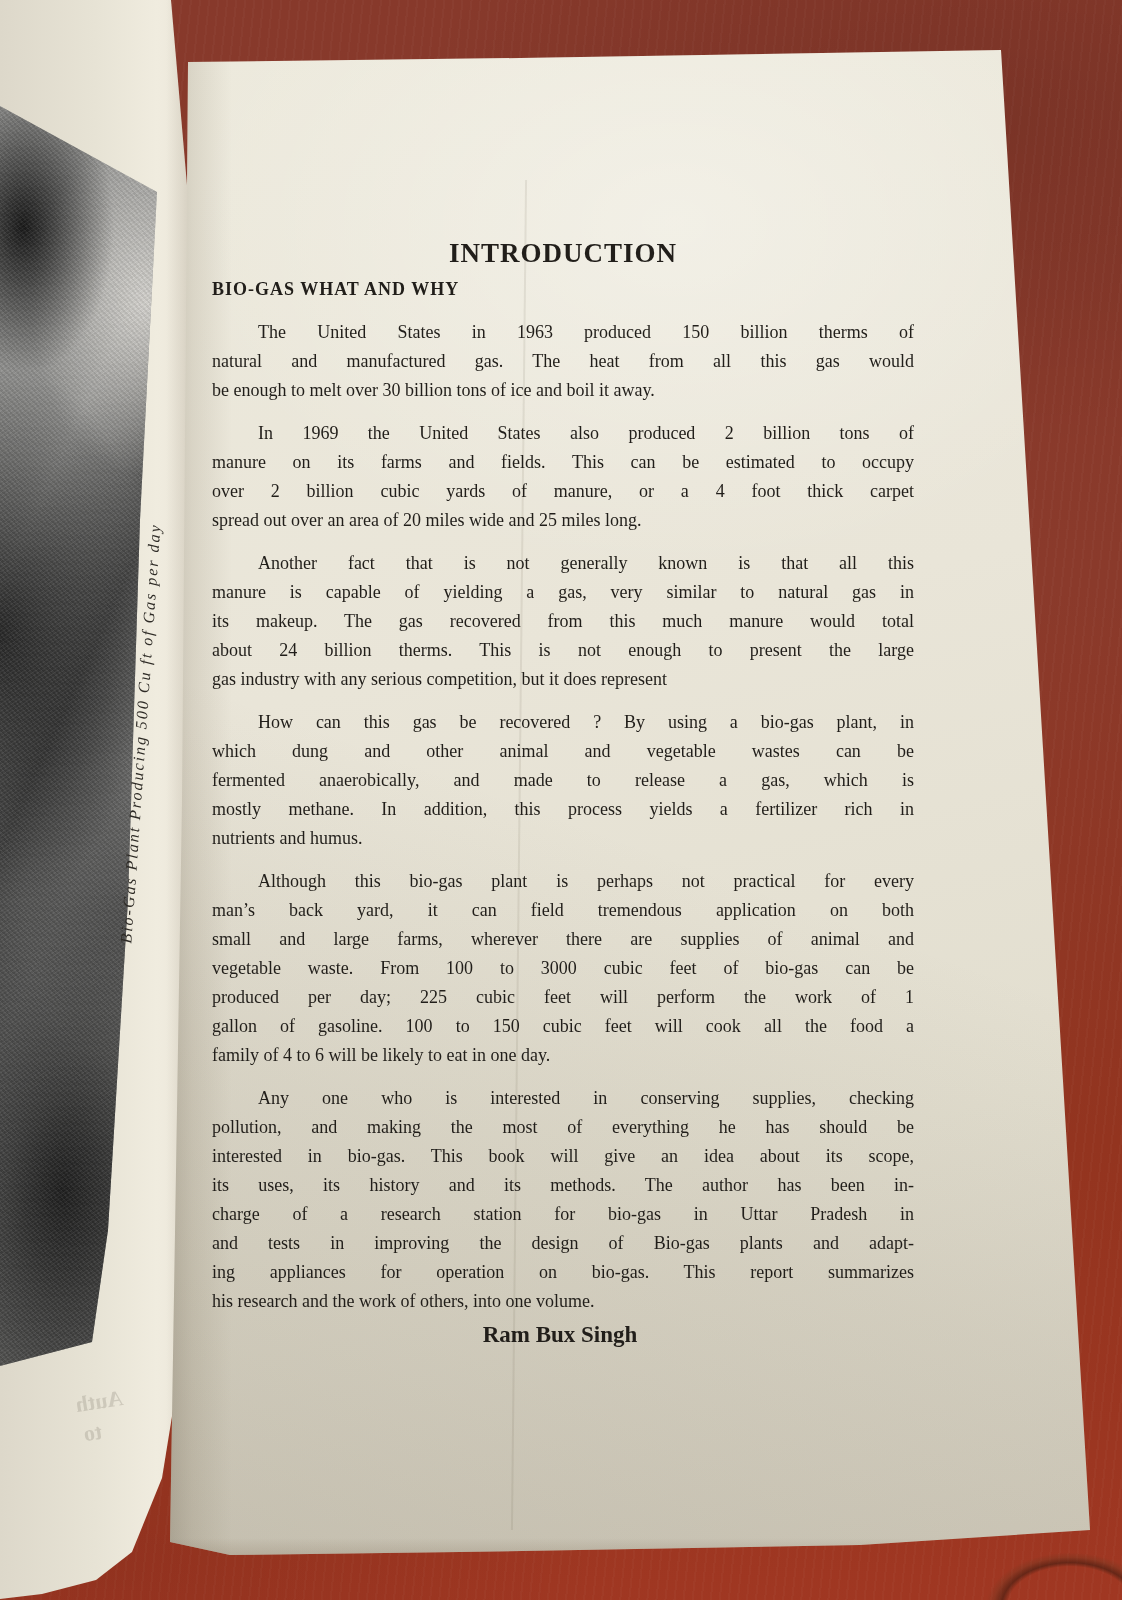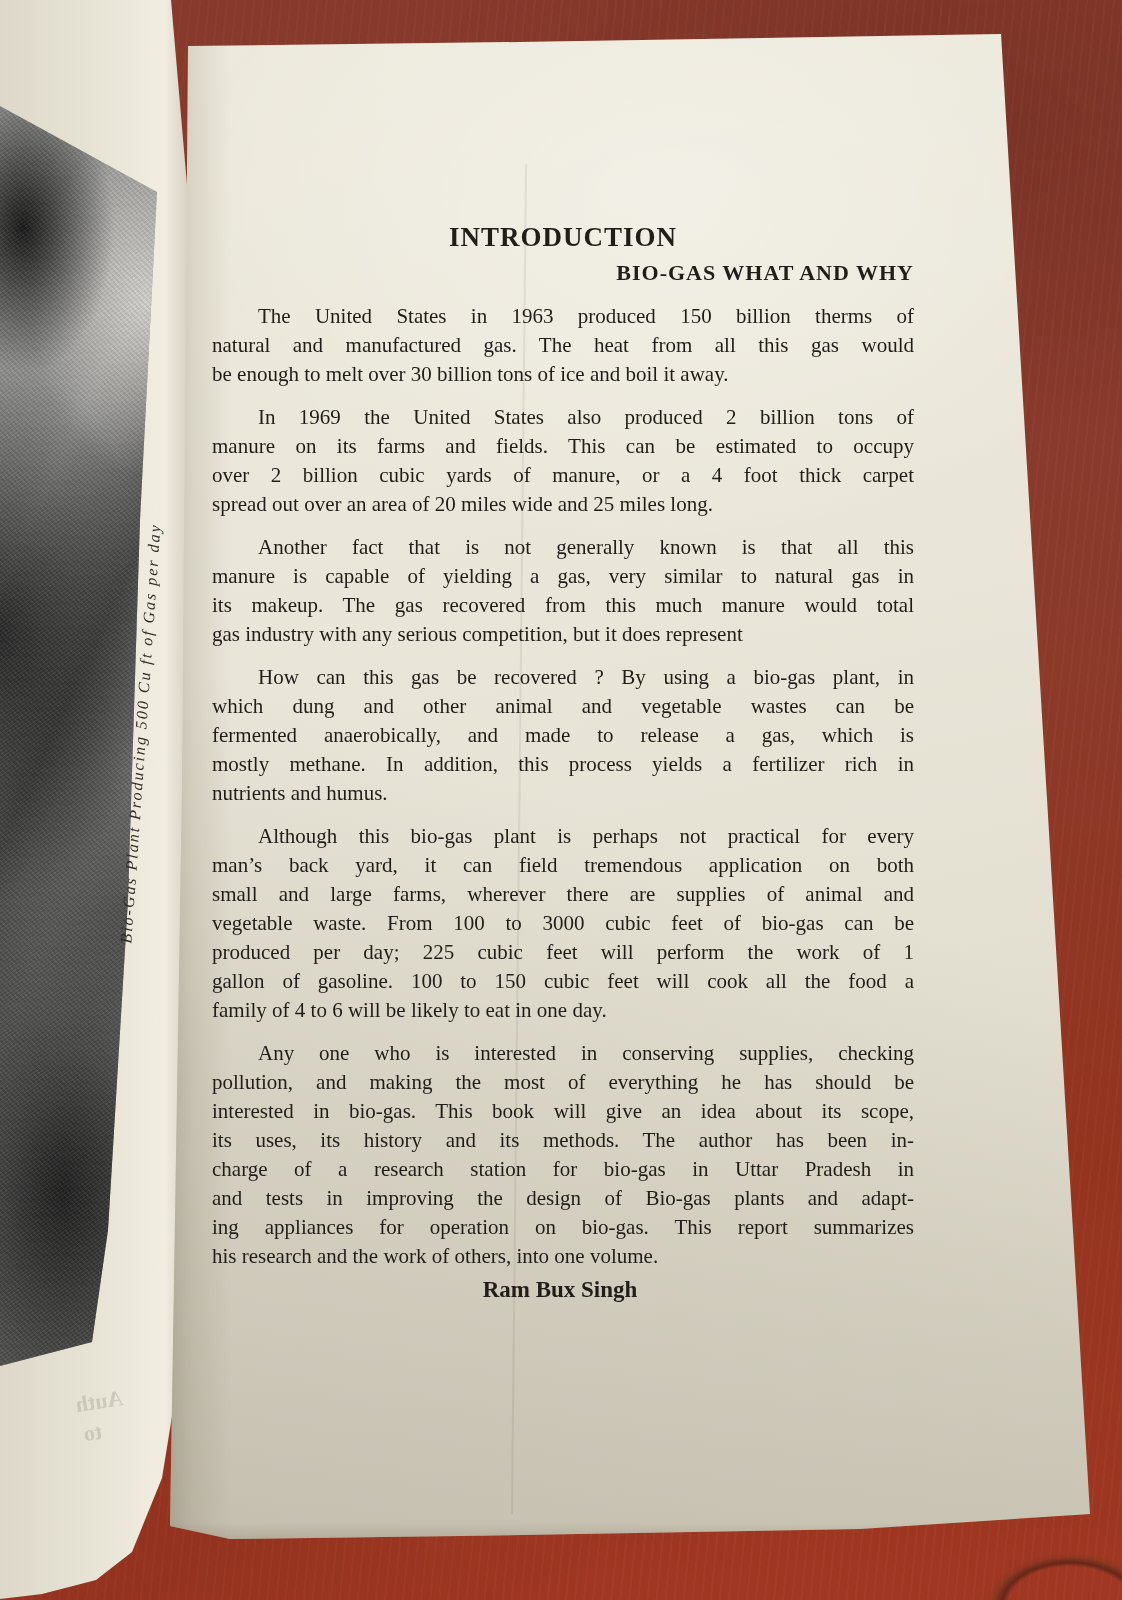--- a/index.html
+++ b/index.html
@@ -49,21 +49,21 @@
 
   #ghost-text{
     position:absolute;left:6px;top:1392px;width:120px;
     transform:scaleX(-1) rotate(9deg);opacity:0.30;color:#8f897c;
     font-weight:bold;font-size:22px;line-height:30px;
   }
   #ghost-text .g2{padding-left:26px;}
 
   
   #right-page{
-    position:absolute;left:160px;top:24px;width:935px;height:1520px;
+    position:absolute;left:160px;top:40px;width:935px;height:1520px;
     clip-path:polygon(28px 22px,360px 18px,841px 10px,930px 1490px,700px 1505px,300px 1512px,70px 1515px,10px 1502px,22px 760px);
     background:
       radial-gradient(ellipse 700px 500px at 55% 12%, rgba(255,255,252,0.35), transparent 70%),
       linear-gradient(200deg, rgba(0,0,0,0) 52%, rgba(100,90,72,0.10) 72%, rgba(100,90,72,0.20) 100%),
       linear-gradient(168deg,#edeadd 0%, #e9e5d8 40%, #e2decf 72%, #d9d4c5 100%);
   }
   #right-page::before{ 
     content:"";position:absolute;left:0;top:0;width:72px;height:100%;
     background:linear-gradient(90deg, rgba(90,78,58,0.30) 0%, rgba(110,96,72,0.14) 45%, rgba(0,0,0,0) 100%);
   }
@@ -77,24 +77,24 @@
   }
 
   
   #text-block{
     position:absolute;left:52px;top:198px;width:702px;color:#211e1a;
   }
   #doc-title{
     text-align:center;font-weight:bold;font-size:27px;line-height:30px;letter-spacing:1px;
   }
   #doc-subtitle{
-    text-align:right;font-weight:bold;font-size:22px;line-height:26px;letter-spacing:1px;
+    text-align:left;font-weight:bold;font-size:18px;line-height:26px;letter-spacing:1px;
     margin-top:8px;margin-bottom:16px;
   }
-  .para{margin:14px 0 6px 0;font-size:21px;line-height:29px;}
+  .para{margin:14px 0 6px 0;font-size:18px;line-height:29px;}
   .para .pline{text-align:justify;text-align-last:justify;}
   .para .pline:first-child{text-indent:46px;}
   .para .pline:last-child{text-align-last:left;}
   #signature{
     text-align:center;font-weight:bold;font-size:23px;margin-top:4px;padding-right:6px;
   }
 
   
   #table-object{
     position:absolute;left:985px;top:1552px;width:170px;height:110px;border-radius:50%;
@@ -126,20 +126,21 @@
     <div class="para">
         <div class="pline">In 1969 the United States also produced 2 billion tons of</div>
         <div class="pline">manure on its farms and fields.  This can be estimated to occupy</div>
         <div class="pline">over 2 billion cubic yards of manure, or a 4 foot thick carpet</div>
         <div class="pline">spread out over an area of 20 miles wide and 25 miles long.</div>
       </div>
     <div class="para">
         <div class="pline">Another fact that is not generally known is that all this</div>
         <div class="pline">manure is capable of yielding a gas, very similar to natural gas in</div>
         <div class="pline">its makeup. The gas recovered from this much manure would total</div>
+        <div class="pline">about 24 billion therms.  This is not enough to present the large</div>
         <div class="pline">gas industry with any serious competition, but it does represent</div>
       </div>
     <div class="para">
         <div class="pline">How can this gas be recovered ?  By using a bio-gas plant, in</div>
         <div class="pline">which dung and other animal and vegetable wastes can be</div>
         <div class="pline">fermented anaerobically, and made to release a gas, which is</div>
         <div class="pline">mostly methane. In addition, this process yields a fertilizer rich in</div>
         <div class="pline">nutrients and humus.</div>
       </div>
     <div class="para">

